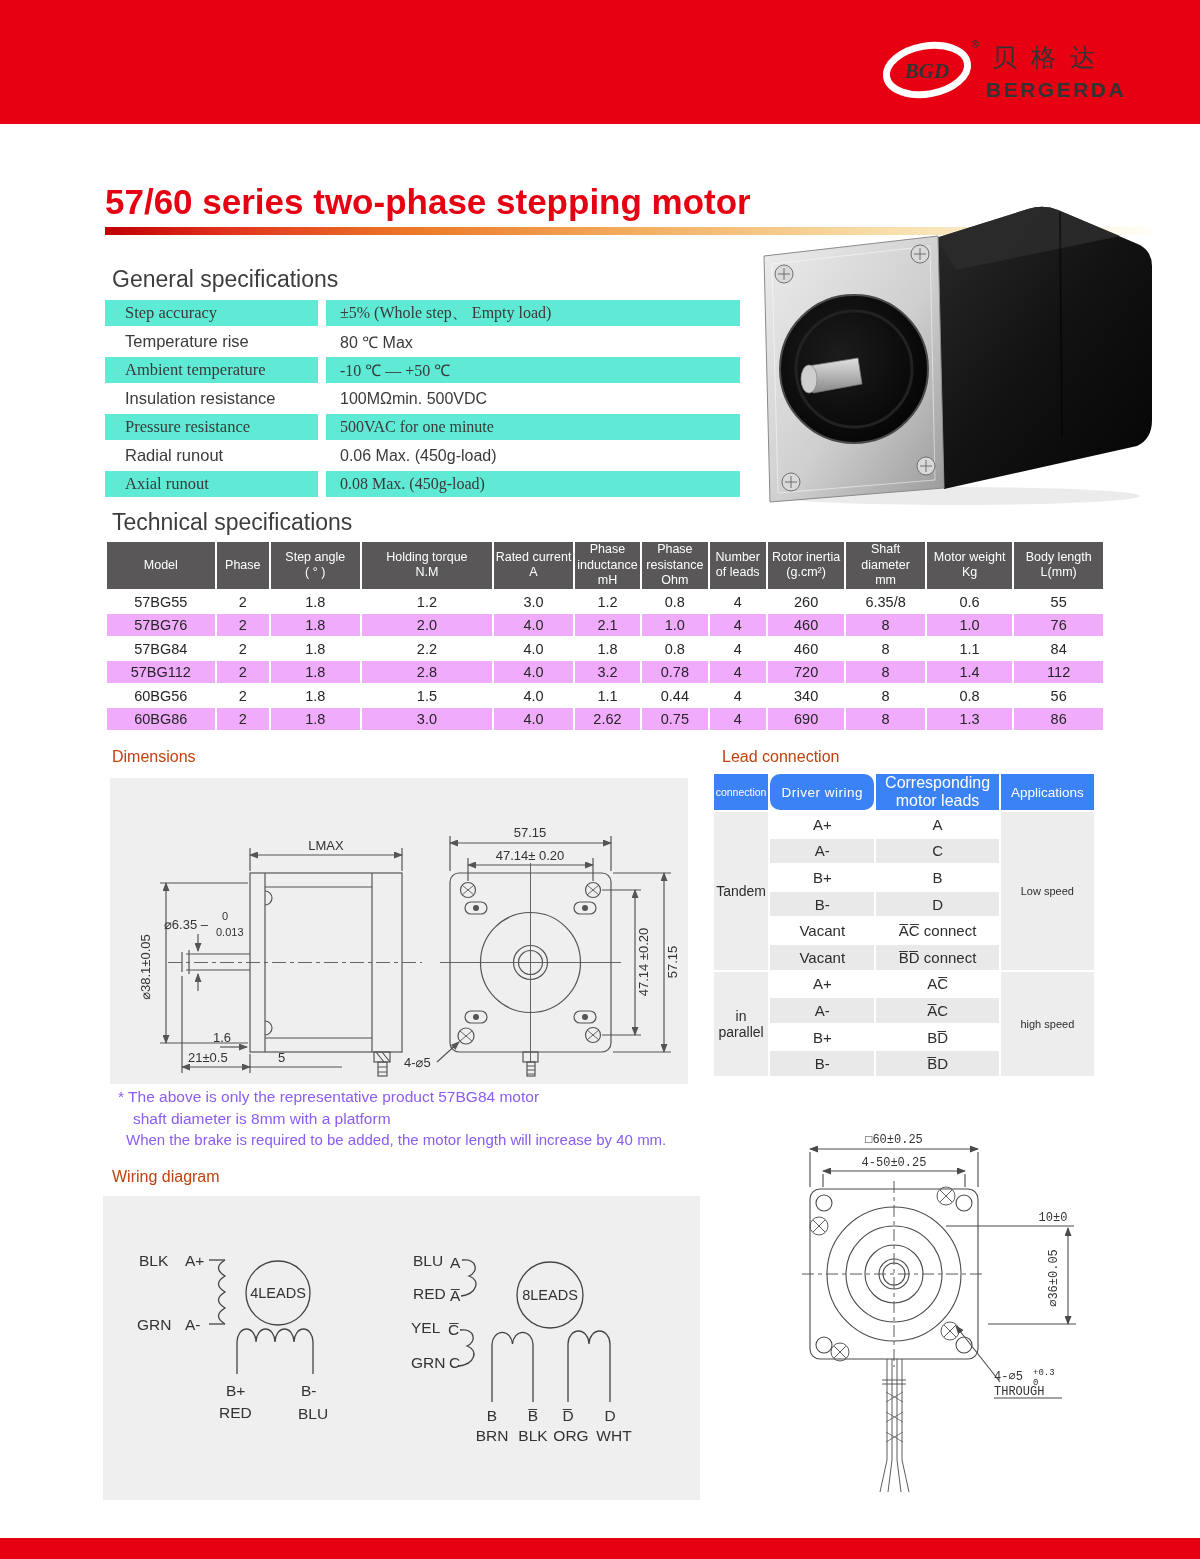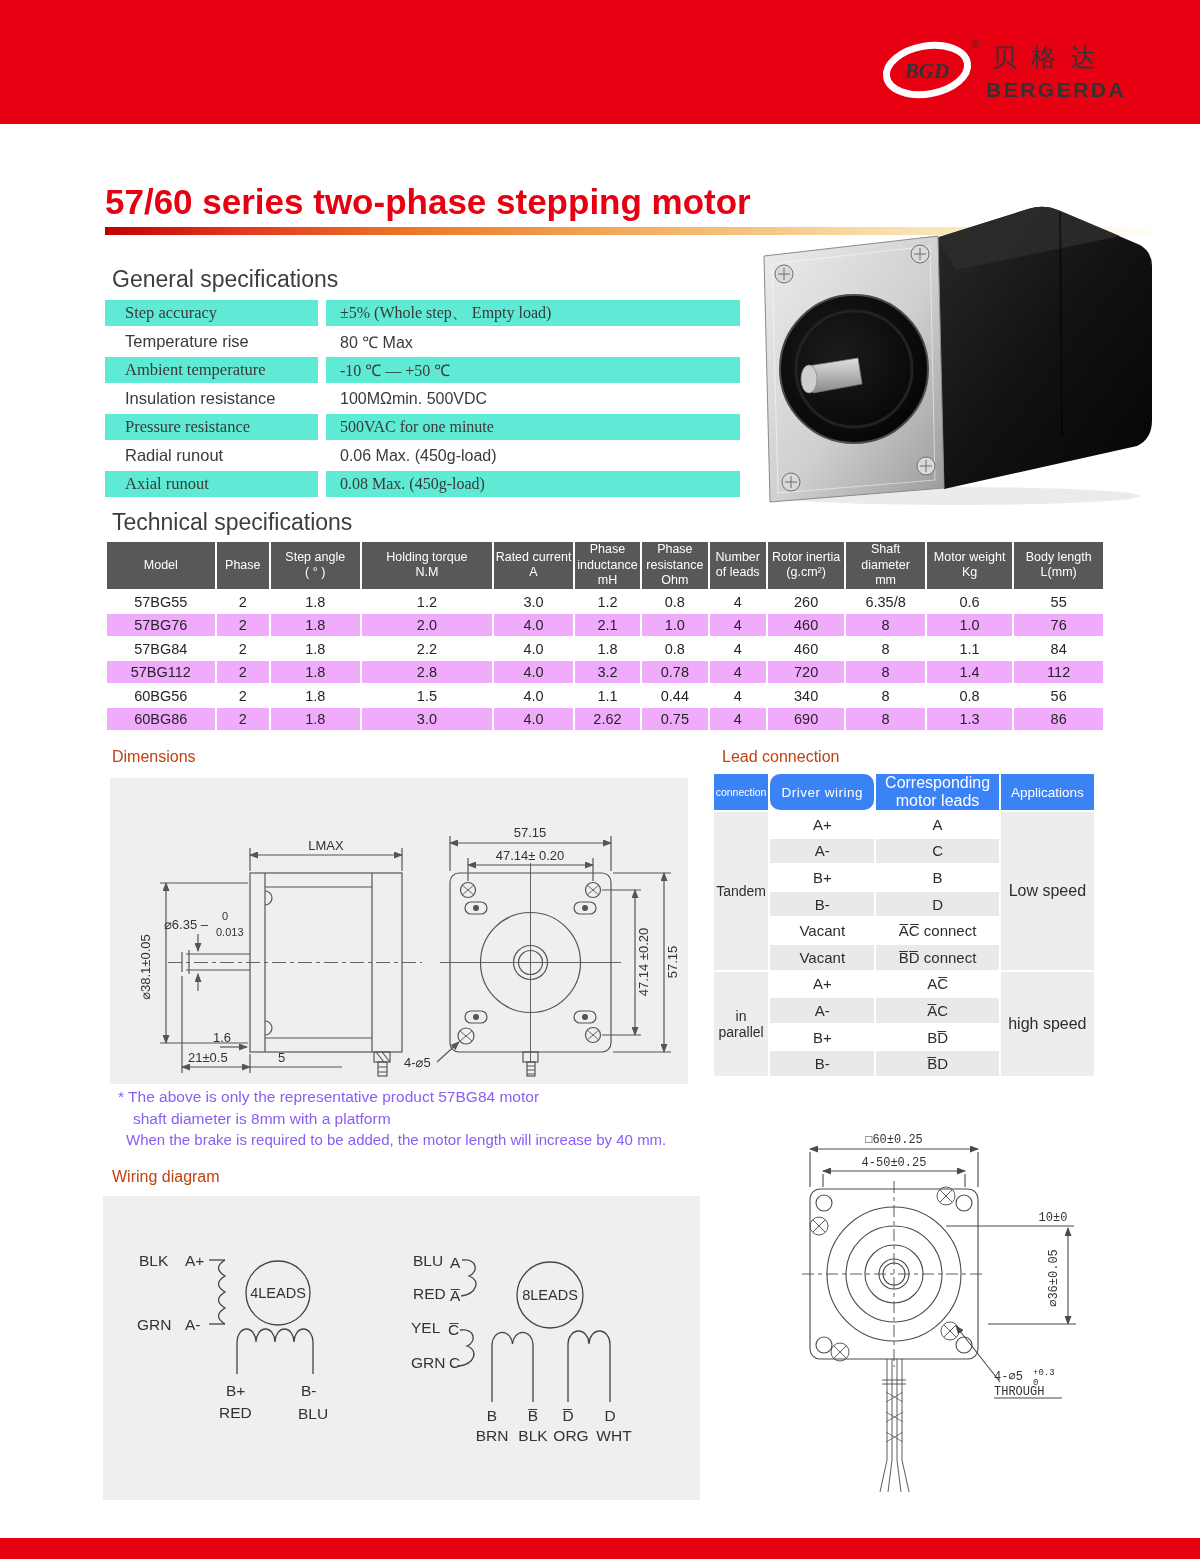--- a/index.html
+++ b/index.html
@@ -35,21 +35,21 @@
              border-spacing:2px;table-layout:fixed;}
   table.lead th{background:#3b82f6;color:#fff;font-weight:400;height:24px;vertical-align:middle;
                 text-align:center;padding:0;}
   table.lead th.h0{font-size:10.5px;}
   table.lead th.h1{font-size:13.5px;letter-spacing:.5px;border-radius:10px;}
   table.lead th.h2{font-size:16px;}
   table.lead th.h3{font-size:13.5px;}
   table.lead td{height:24.6px;text-align:center;font-size:15px;color:#2d2d2d;padding:0;background:#fff;}
   table.lead td.shade{background:#e9e9e9;}
   table.lead td.conn{background:#ededed;font-size:14px;}
-  table.lead td.app{background:#ededed;font-size:16px;}
+  table.lead td.app{background:#ededed;font-size:11px;}
   
   .dim-box{left:110px;top:778px;width:578px;height:306px;background:#efefef;}
   .wire-box{left:103px;top:1196px;width:597px;height:304px;background:#efefef;}
   
   .note{font-size:15.5px;color:#8b5cf6;}
   
   svg text{fill:#333;}
   .dimtxt{font-size:13px;}
   .cad{font-family:"Liberation Mono",monospace;font-size:12px;fill:#4a4a4a;}
   .wiretxt{font-size:15.5px;fill:#222;}

